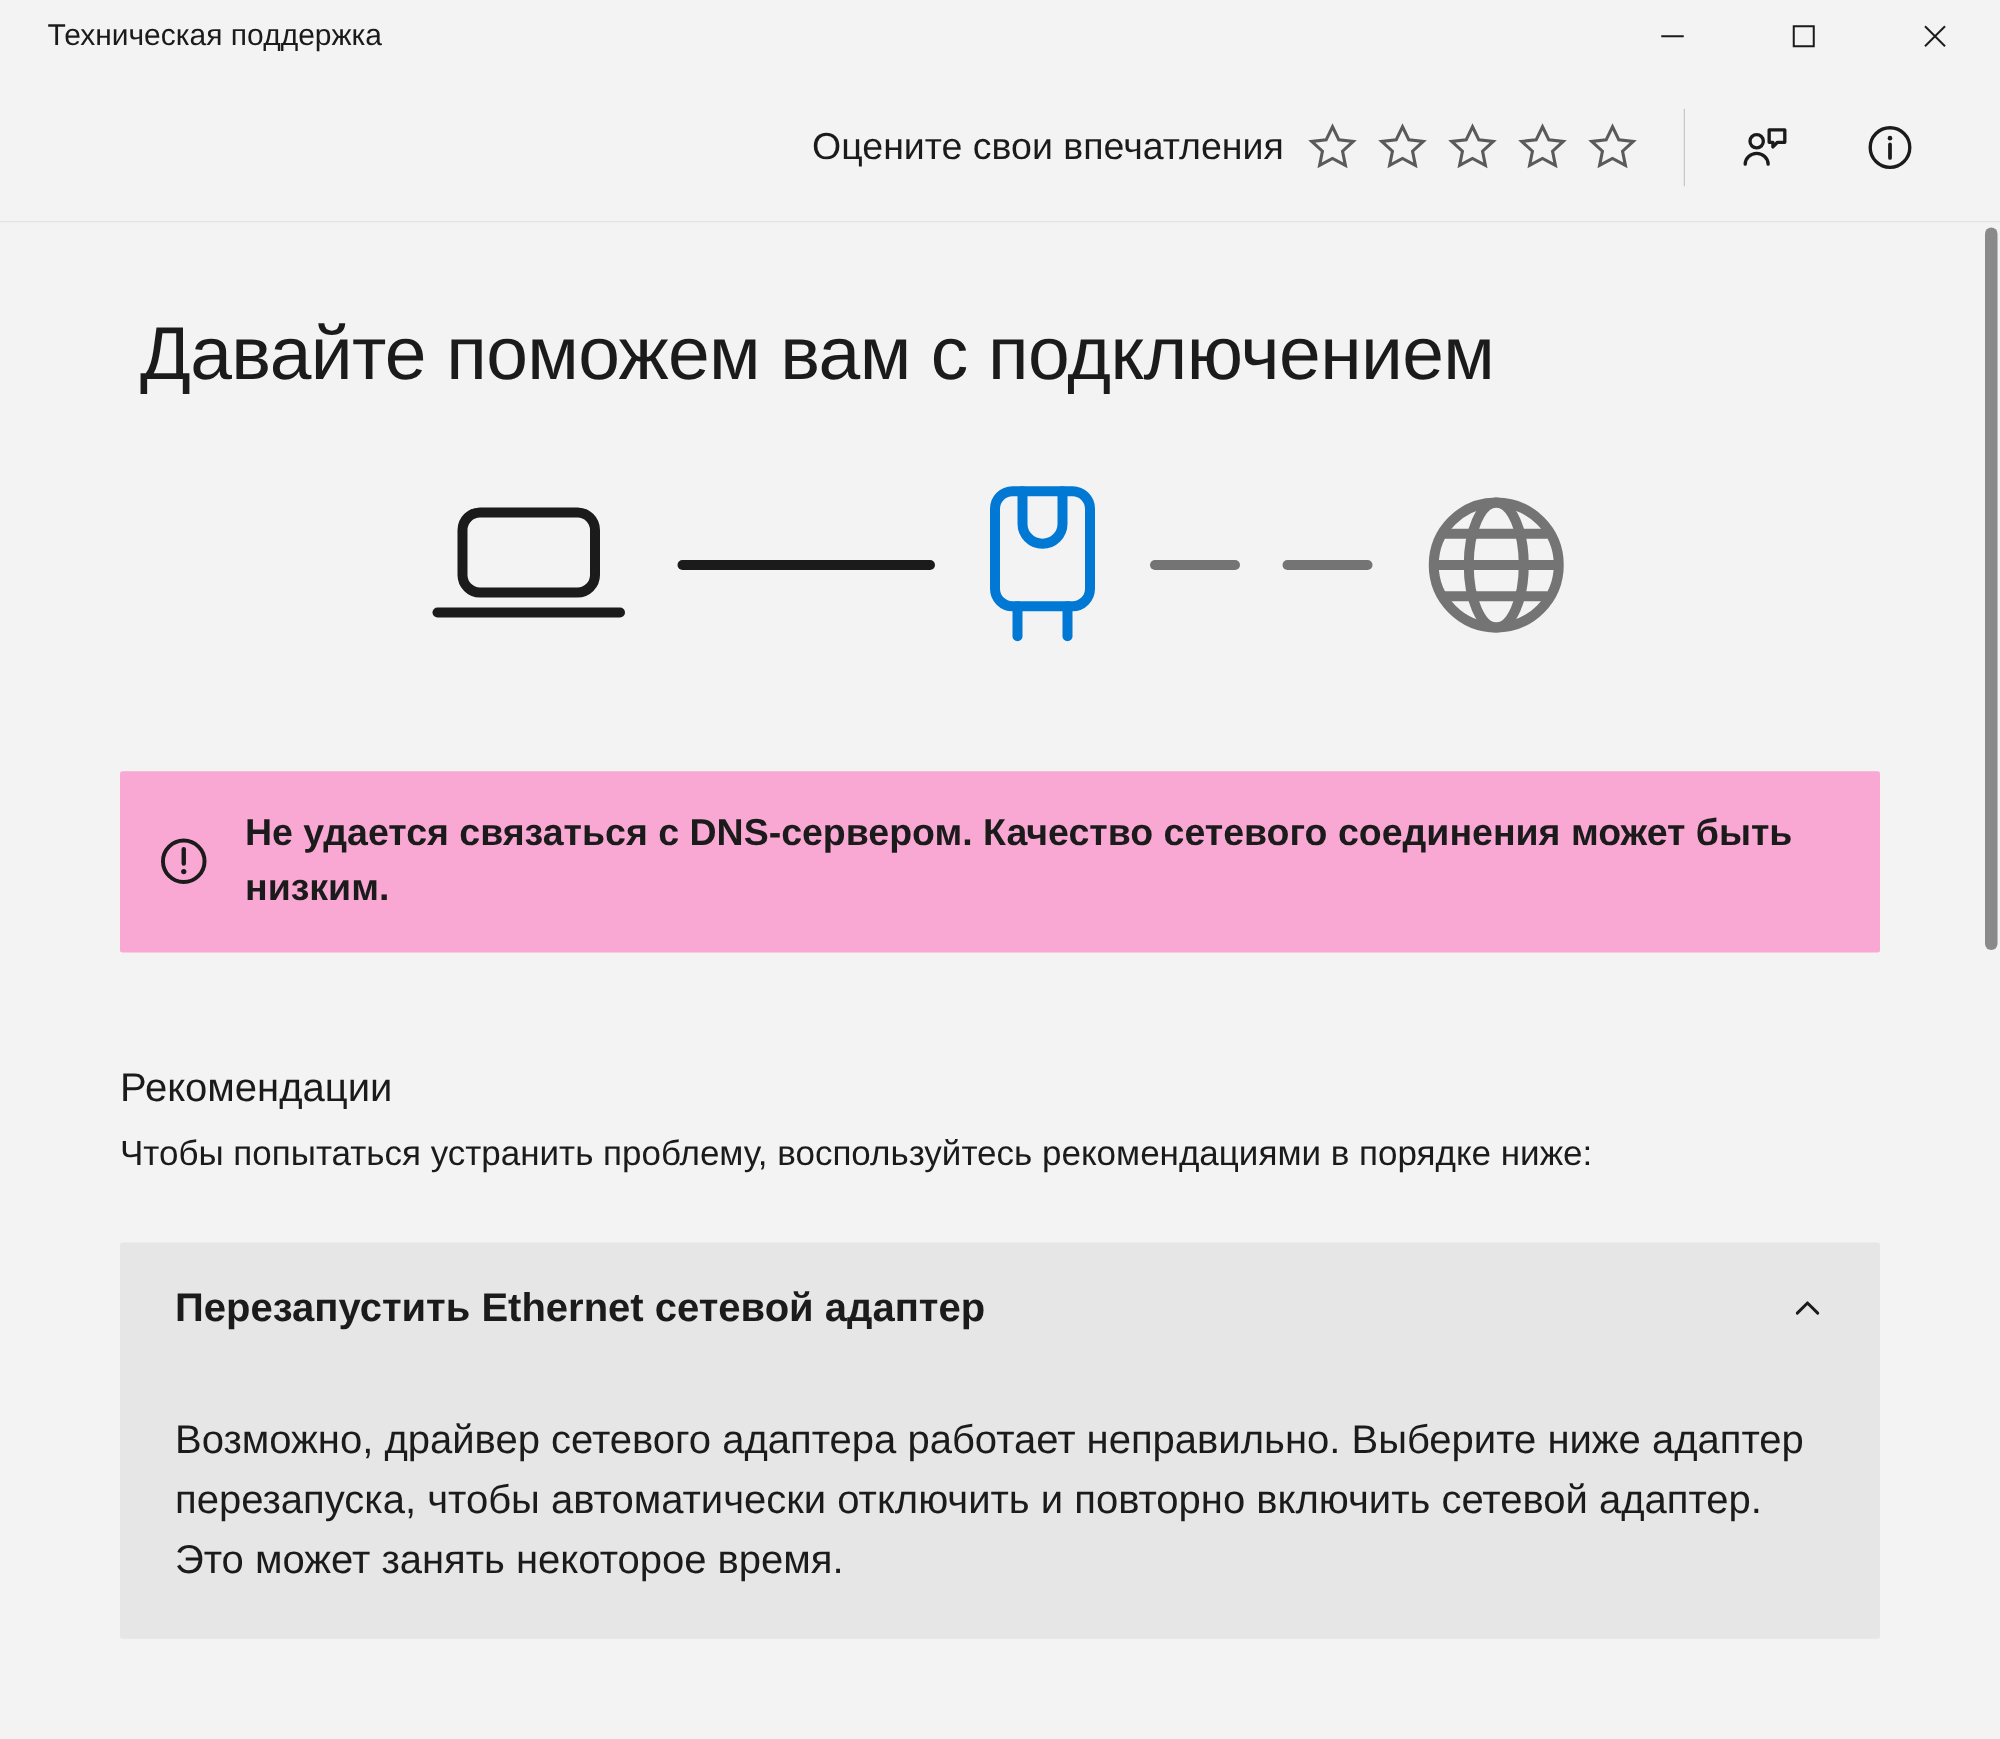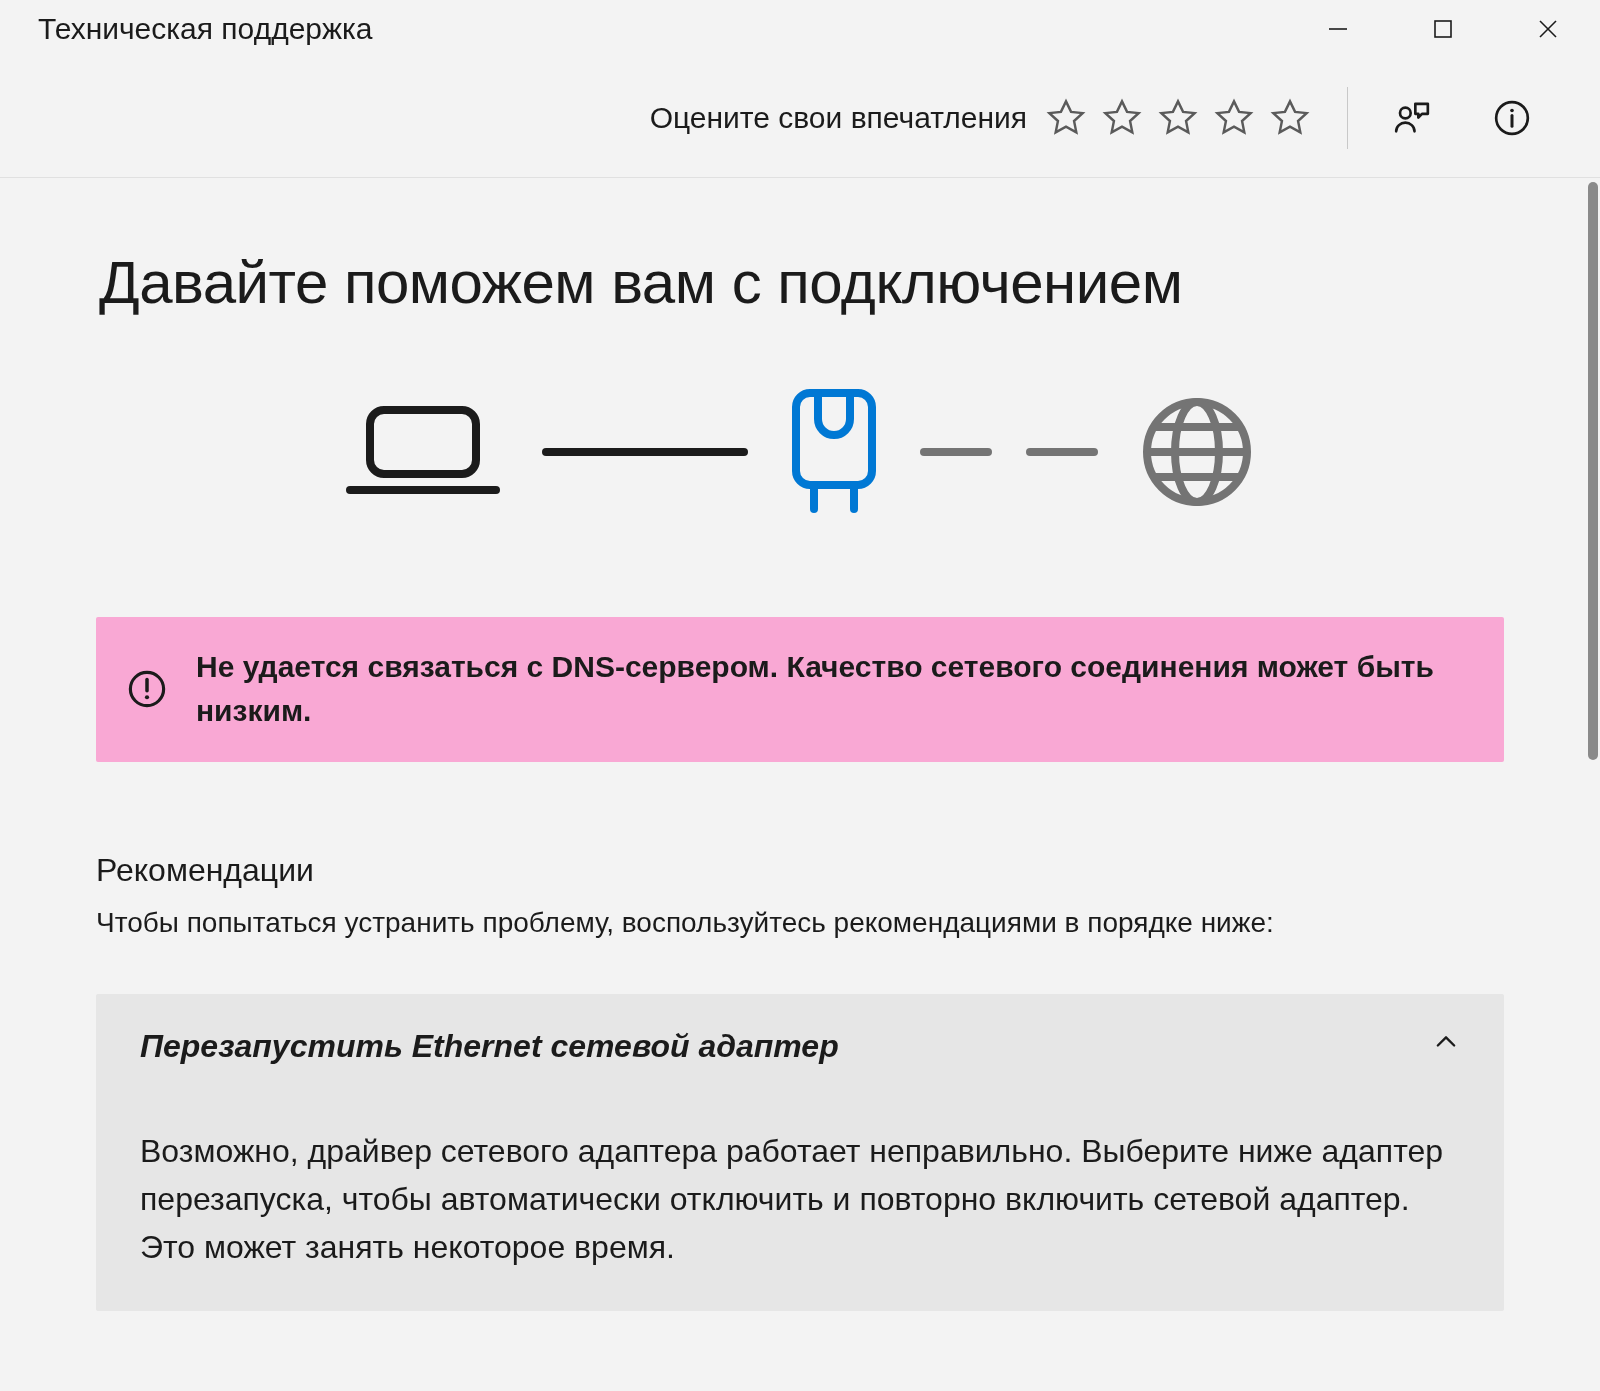--- a/index.html
+++ b/index.html
@@ -17,21 +17,21 @@
   
   .titlebar {
     height: 58px;
     display: flex;
     align-items: center;
     justify-content: space-between;
     padding-left: 38px;
     background: #f3f3f3;
   }
   .titlebar-title {
-    font-size: 30px;
+    font-size: 24px;
     color: #1b1b1b;
   }
   .win-controls {
     display: flex;
     height: 100%;
   }
   .win-btn {
     width: 105px;
     height: 58px;
     display: flex;
@@ -78,21 +78,21 @@
     height: calc(1391px - 58px - 120px);
     overflow: hidden;
     background: #f3f3f3;
   }
   .content {
     padding: 70px 96px 0 96px;
   }
   .page-title {
     font-size: 60px;
     font-weight: 400;
-    margin: 0 0 70px 3px;
+    margin: 0 0 70px 16px;
     letter-spacing: -0.5px;
   }
 
   
   .net-diagram {
     display:flex;
     align-items:center;
     justify-content:center;
     gap: 40px;
     margin: 30px 0 100px 0;
@@ -144,24 +144,24 @@
     line-height: 1.4;
   }
 
   
   .expander {
     background: #e6e6e6;
     border-radius: 2px;
   }
   .exp-header {
     display:flex;
+    align-items:center;
     justify-content: space-between;
     padding: 34px 44px;
     cursor: pointer;
-    font-style: italic;
   }
   .exp-header .lbl {
     font-size: 32px;
     font-weight: 600;
   }
   .exp-header .chev {
     width: 28px; height: 28px; color:#1b1b1b;
   }
   .exp-body {
     padding: 28px 44px 40px 44px;

